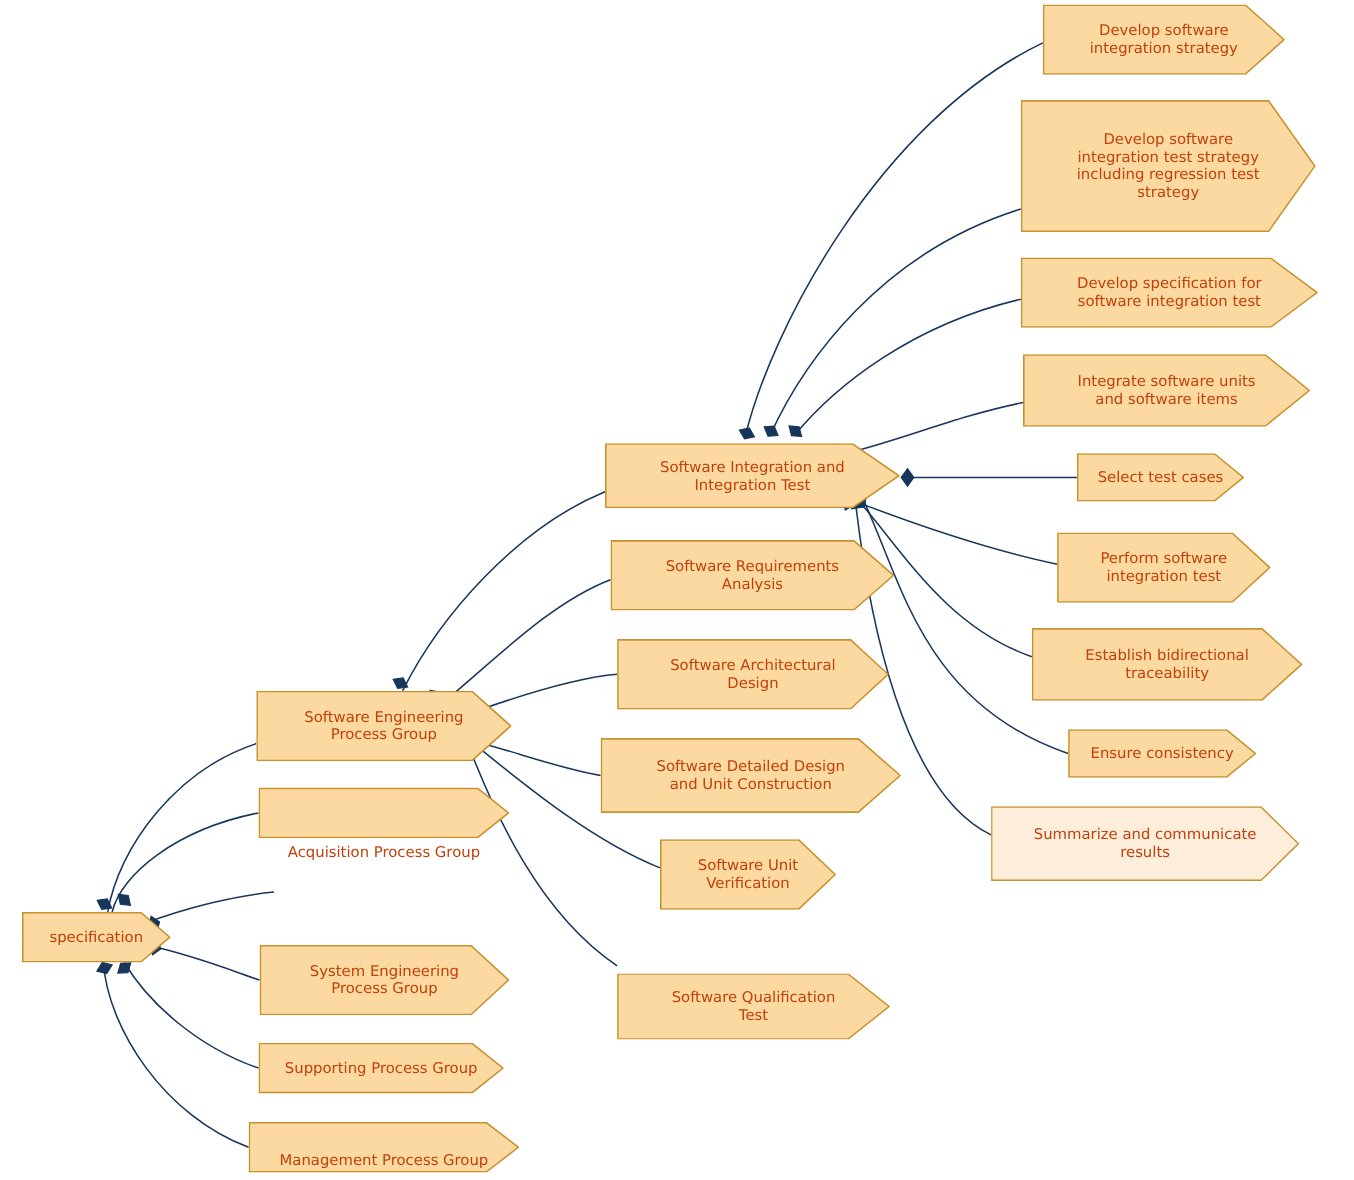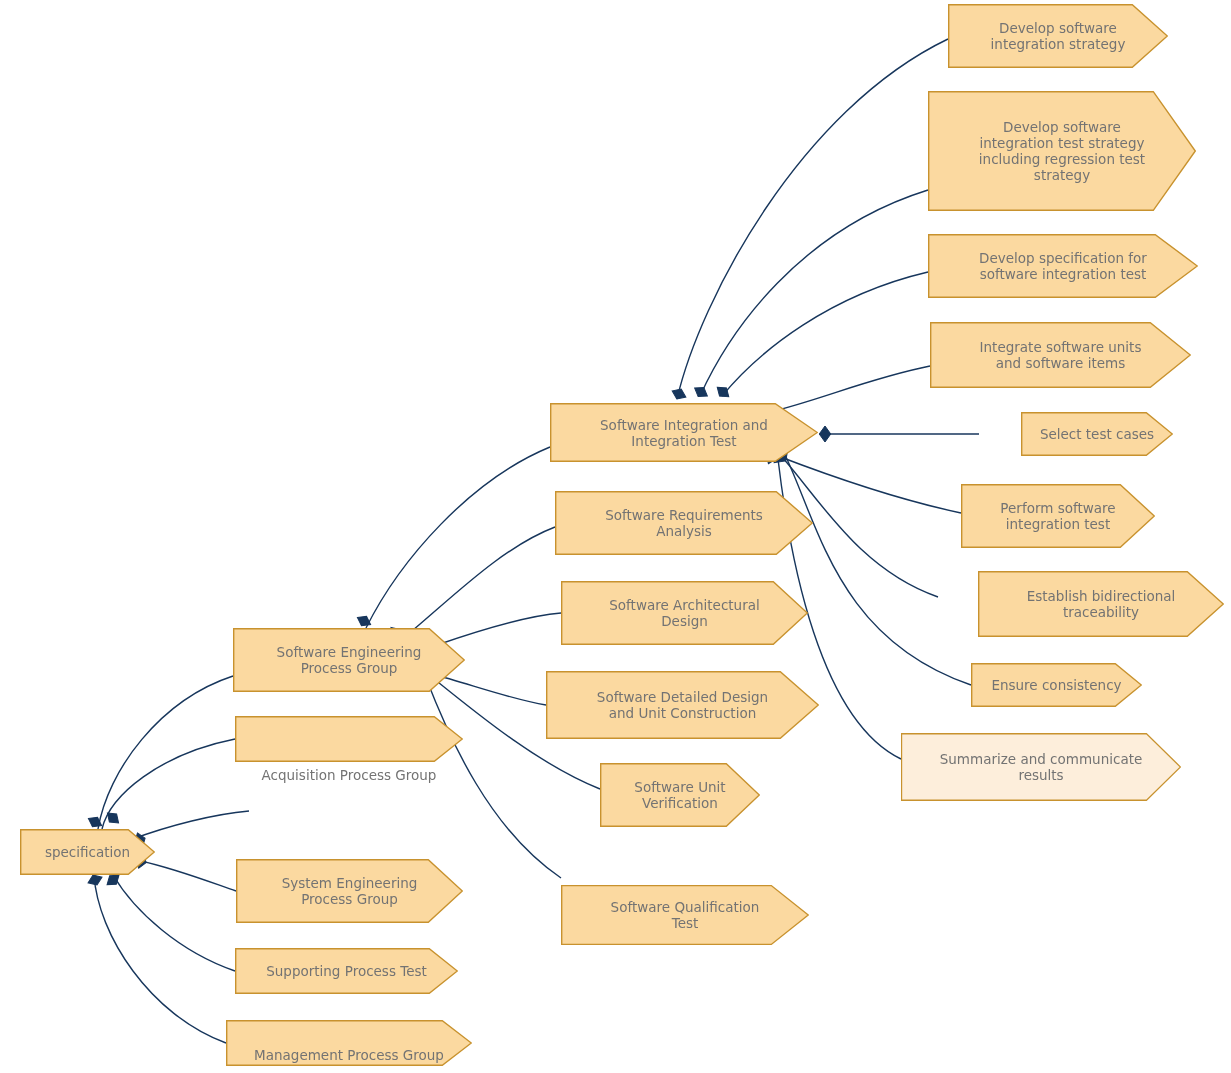--- a/index.html
+++ b/index.html
@@ -48,21 +48,21 @@
   .node-label {
     position: absolute;
     left: 0;
     top: 0;
     width: 100%;
     height: 100%;
     display: flex;
     align-items: center;
     justify-content: center;
     text-align: center;
-    color: #737373;
+    color: #c2410c;
     font-size: 13.5px;
     line-height: 16px;
     white-space: pre-line;
     padding: 0 0 0 0;
     pointer-events: none;
     font-family: "DejaVu Sans", sans-serif;
   }
 </style>
 </head>
 <body>
@@ -126,21 +126,21 @@
         <svg class="node-shape" viewBox="0 0 227 64" preserveAspectRatio="none">
           <polygon points="0.7,0.7 192.3,0.7 226.3,32 192.3,63.3 0.7,63.3" fill="#fbd9a0" stroke="#c8922e" stroke-width="1.4" stroke-linejoin="miter"></polygon>
         </svg>
         <div class="node-label" style="padding-right: 19px;">System Engineering
 Process Group</div>
       </div>
       <div class="node" style="left: 235px; top: 948px; width: 223px; height: 46px;">
         <svg class="node-shape" viewBox="0 0 223 46" preserveAspectRatio="none">
           <polygon points="0.7,0.7 194.3,0.7 222.3,23 194.3,45.3 0.7,45.3" fill="#fbd9a0" stroke="#c8922e" stroke-width="1.4" stroke-linejoin="miter"></polygon>
         </svg>
-        <div class="node-label" style="padding-right: 15px;">Supporting Process Test</div>
+        <div class="node-label" style="padding-right: 15px;">Supporting Process Group</div>
       </div>
       <div class="node" style="left: 226px; top: 1020px; width: 246px; height: 46px;">
         <svg class="node-shape" viewBox="0 0 246 46" preserveAspectRatio="none">
           <polygon points="0.7,0.7 216.3,0.7 245.3,23 216.3,45.3 0.7,45.3" fill="#fbd9a0" stroke="#c8922e" stroke-width="1.4" stroke-linejoin="miter"></polygon>
         </svg>
         <div class="node-label" style="padding-right: 16px; margin-top: 12px;">Management Process Group</div>
       </div>
       <div class="node" style="left: 233px; top: 628px; width: 232px; height: 64px;">
         <svg class="node-shape" viewBox="0 0 232 64" preserveAspectRatio="none">
           <polygon points="0.7,0.7 196.3,0.7 231.3,32 196.3,63.3 0.7,63.3" fill="#fbd9a0" stroke="#c8922e" stroke-width="1.4" stroke-linejoin="miter"></polygon>
@@ -213,34 +213,34 @@
         <div class="node-label" style="padding-right: 23px;">Develop specification for
 software integration test</div>
       </div>
       <div class="node" style="left: 930px; top: 322px; width: 261px; height: 66px;">
         <svg class="node-shape" viewBox="0 0 261 66" preserveAspectRatio="none">
           <polygon points="0.7,0.7 220.3,0.7 260.3,33 220.3,65.3 0.7,65.3" fill="#fbd9a0" stroke="#c8922e" stroke-width="1.4" stroke-linejoin="miter"></polygon>
         </svg>
         <div class="node-label" style="padding-right: 22px;">Integrate software units
 and software items</div>
       </div>
-      <div class="node" style="left: 1021px; top: 412px; width: 152px; height: 44px;">
+      <div class="node" style="left: 979px; top: 412px; width: 152px; height: 44px;">
         <svg class="node-shape" viewBox="0 0 152 44" preserveAspectRatio="none">
           <polygon points="0.7,0.7 125.3,0.7 151.3,22 125.3,43.3 0.7,43.3" fill="#fbd9a0" stroke="#c8922e" stroke-width="1.4" stroke-linejoin="miter"></polygon>
         </svg>
         <div class="node-label" style="padding-right: 14px;">Select test cases</div>
       </div>
       <div class="node" style="left: 961px; top: 484px; width: 194px; height: 64px;">
         <svg class="node-shape" viewBox="0 0 194 64" preserveAspectRatio="none">
           <polygon points="0.7,0.7 159.3,0.7 193.3,32 159.3,63.3 0.7,63.3" fill="#fbd9a0" stroke="#c8922e" stroke-width="1.4" stroke-linejoin="miter"></polygon>
         </svg>
         <div class="node-label" style="padding-right: 19px;">Perform software
 integration test</div>
       </div>
-      <div class="node" style="left: 978px; top: 571px; width: 246px; height: 66px;">
+      <div class="node" style="left: 938px; top: 571px; width: 246px; height: 66px;">
         <svg class="node-shape" viewBox="0 0 246 66" preserveAspectRatio="none">
           <polygon points="0.7,0.7 209.3,0.7 245.3,33 209.3,65.3 0.7,65.3" fill="#fbd9a0" stroke="#c8922e" stroke-width="1.4" stroke-linejoin="miter"></polygon>
         </svg>
         <div class="node-label" style="padding-right: 20px;">Establish bidirectional
 traceability</div>
       </div>
       <div class="node" style="left: 971px; top: 663px; width: 171px; height: 44px;">
         <svg class="node-shape" viewBox="0 0 171 44" preserveAspectRatio="none">
           <polygon points="0.7,0.7 144.3,0.7 170.3,22 144.3,43.3 0.7,43.3" fill="#fbd9a0" stroke="#c8922e" stroke-width="1.4" stroke-linejoin="miter"></polygon>
         </svg>

